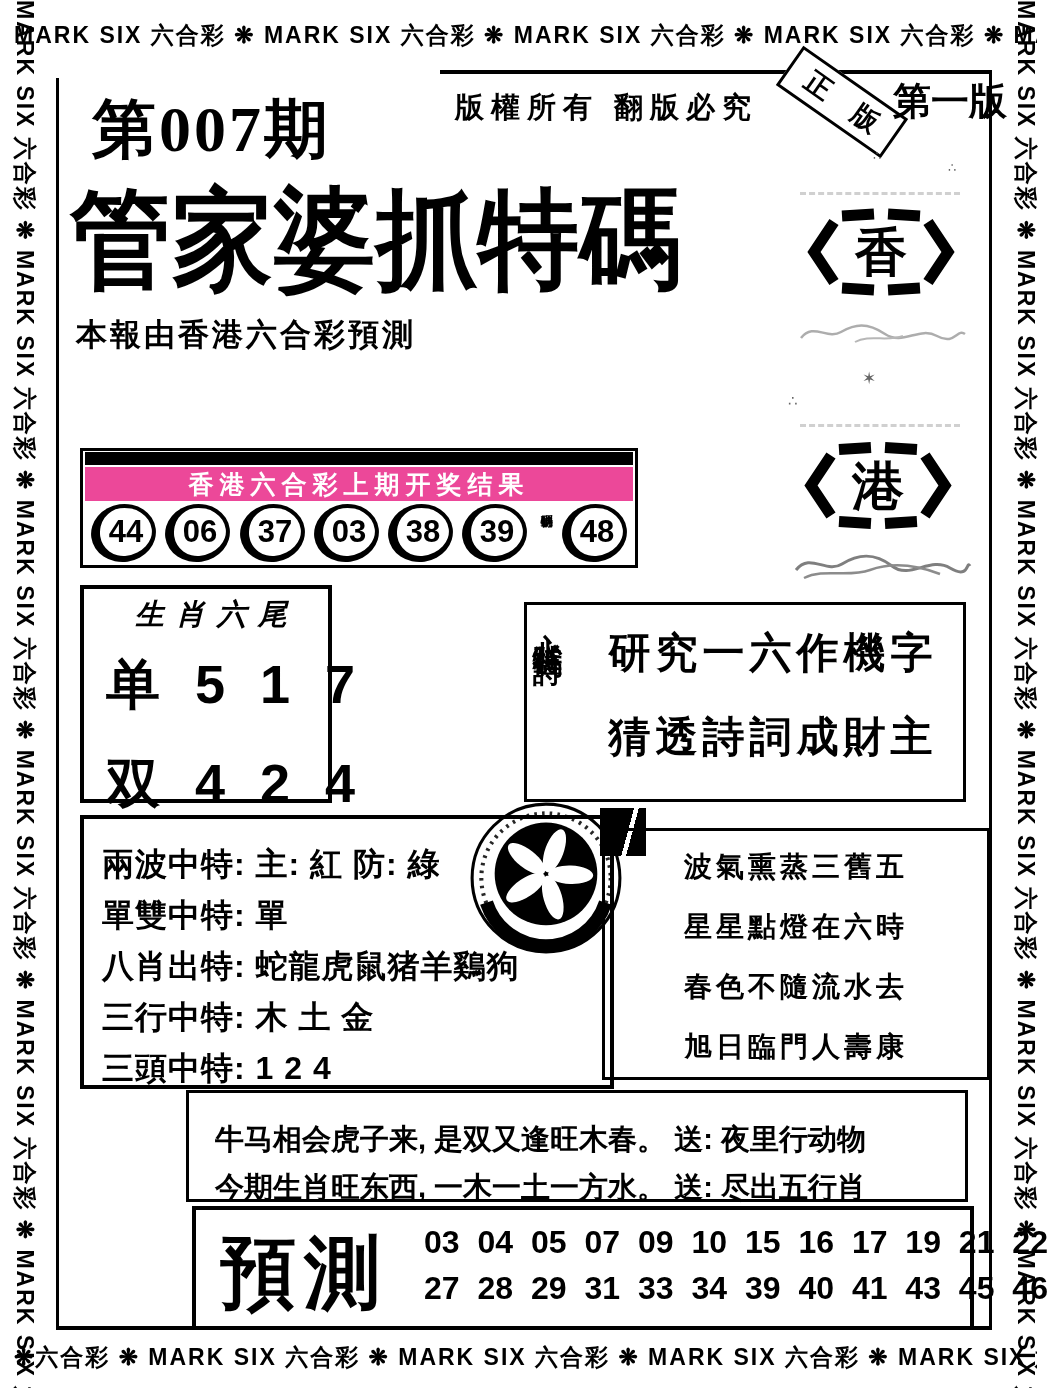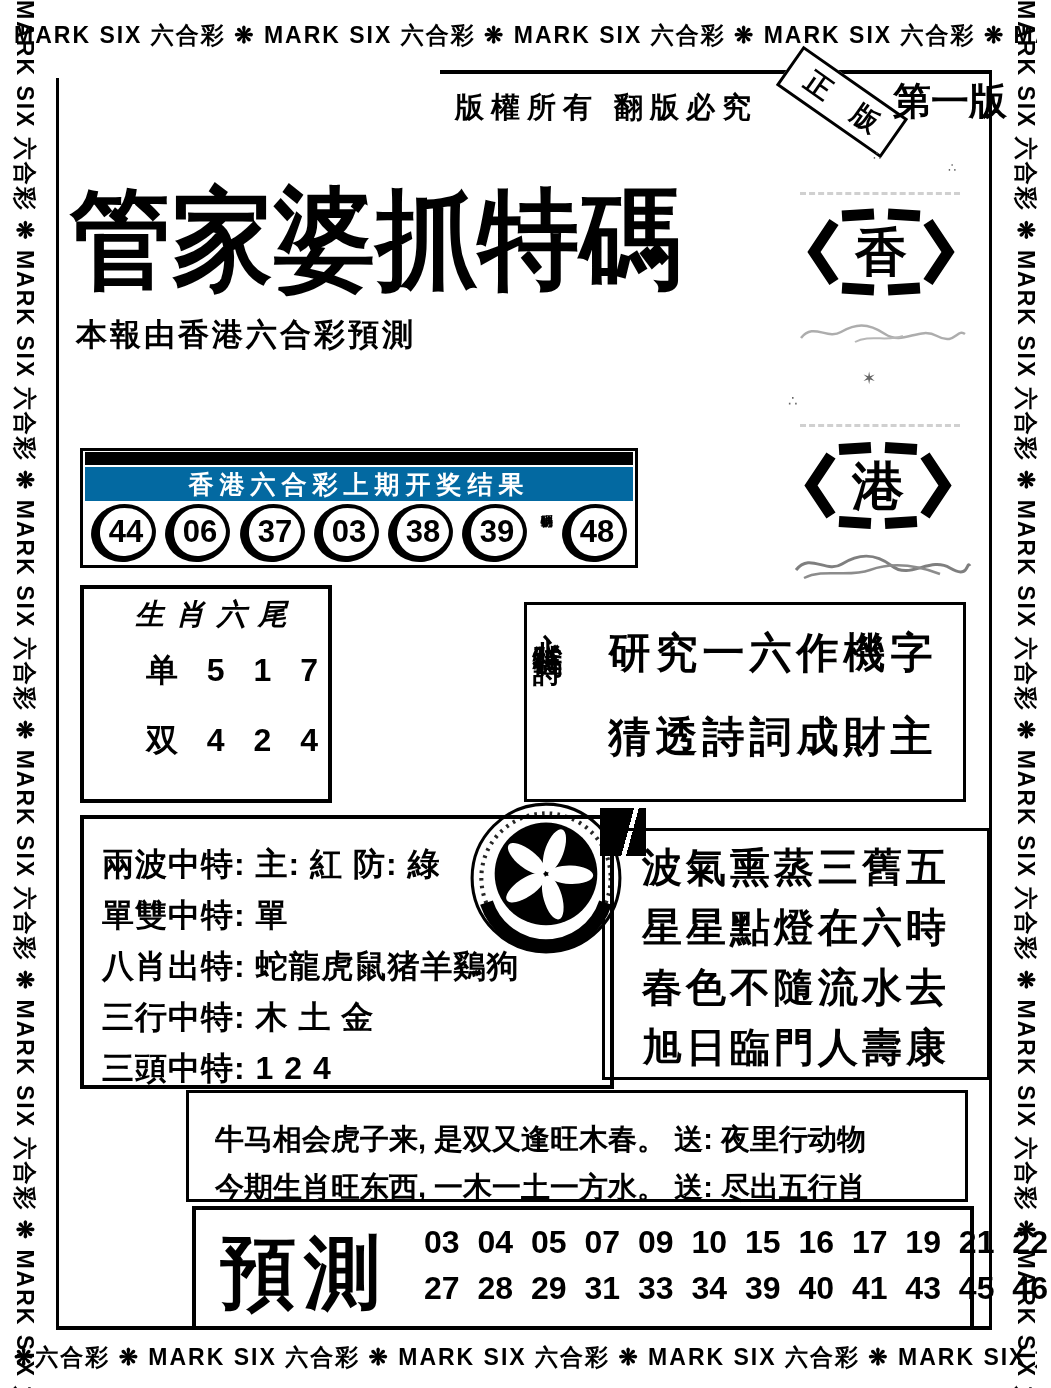--- a/index.html
+++ b/index.html
@@ -24,51 +24,51 @@
   
   #issue{left:92px;top:86px;font-size:64px;font-weight:900;letter-spacing:3px;font-family:"Liberation Serif",serif;}
   #main-title{left:70px;top:168px;width:724px;font-size:101px;font-weight:900;letter-spacing:1px;
      font-family:"Liberation Serif",serif;white-space:nowrap;transform:scaleY(1.08);transform-origin:top left;}
   #subtitle{left:76px;top:314px;font-size:31px;font-weight:900;letter-spacing:3px;}
   #date-box{left:76px;top:384px;width:560px;height:52px;border:3px solid #000;
      display:flex;align-items:center;justify-content:center;font-size:39px;font-weight:900;}
   
   #results-box{left:80px;top:448px;width:552px;height:114px;border:3px solid #000;}
   #results-topbar{margin:1px 2px 2px 2px;height:13px;background:#000;}
-  #results-header{margin:0 2px;height:34px;background:#0369a1;color:#fff;display:flex;align-items:center;
+  #results-header{margin:0 2px;height:34px;background:#ec4899;color:#fff;display:flex;align-items:center;
      justify-content:center;font-size:25px;font-weight:bold;letter-spacing:6px;}
   #results-row{display:flex;align-items:center;justify-content:space-between;padding:3px 8px 0 8px;}
   .ball{width:52px;height:48px;border:4px solid #000;border-left-width:9px;border-bottom-width:6px;
      border-radius:50%;display:flex;align-items:center;justify-content:center;transform:rotate(-8deg);flex:0 0 auto;}
   .ball>span{transform:rotate(8deg);font-size:31px;font-weight:900;}
   #special-label{writing-mode:vertical-rl;text-orientation:upright;font-size:12px;font-weight:bold;
      line-height:1;width:16px;height:56px;letter-spacing:0;}
   
   .heavy-box{border:4px solid #000;}
   #tails-box{left:80px;top:585px;width:222px;height:210px;padding-left:22px;}
   #tails-header{text-align:center;font-size:29px;font-weight:bold;font-style:italic;
      font-family:"Liberation Serif",serif;letter-spacing:12px;padding-top:6px;}
-  .big-row{font-size:32px;font-weight:900;letter-spacing:14px;text-align:right;white-space:nowrap;}
+  .big-row{font-size:54px;font-weight:900;letter-spacing:14px;text-align:left;white-space:nowrap;}
   #tails-box .big-row{letter-spacing:10px;}
   #signs-box{left:314px;top:585px;width:218px;height:210px;}
   #faded-header{display:flex;justify-content:center;gap:18px;padding-top:10px;height:24px;}
   #faded-header i{width:22px;height:20px;border-radius:40%;
      background:radial-gradient(ellipse at 40% 40%,#8a8a8a 0 25%,transparent 65%),
                 radial-gradient(ellipse at 70% 70%,#9a9a9a 0 20%,transparent 60%);
      filter:blur(1px);opacity:.7;}
   #poem-box{left:524px;top:602px;width:436px;height:194px;border:3px solid #000;}
   #poem-side-label{position:absolute;left:6px;top:4px;writing-mode:vertical-rl;text-orientation:upright;
      font-size:29px;font-weight:bold;line-height:1;height:184px;letter-spacing:6px;font-family:"Liberation Serif",serif;}
   .poem-line{position:absolute;left:62px;width:368px;text-align:center;font-size:42px;font-weight:900;letter-spacing:5px;white-space:nowrap;}
   
   #tips-box{left:80px;top:815px;width:526px;height:266px;}
   .tip-row{padding-left:18px;font-size:32px;font-weight:900;line-height:51px;white-space:nowrap;letter-spacing:1px;}
   #tips-box .tip-row:first-child{padding-top:20px;}
   #verse-box{left:602px;top:828px;width:382px;height:246px;border:3px solid #000;}
-  .verse-line{text-align:center;font-size:40px;font-weight:900;letter-spacing:4px;line-height:60px;white-space:nowrap;}
+  .verse-line{text-align:center;font-size:28px;font-weight:900;letter-spacing:4px;line-height:60px;white-space:nowrap;}
   #verse-box .verse-line:first-child{margin-top:6px;}
   #ink-blotch{left:600px;top:808px;width:46px;height:48px;
      background:linear-gradient(105deg,#000 0 58%,#fff 58% 66%,#000 66%);}
   
   #message-box{left:186px;top:1090px;width:776px;height:106px;border:3px solid #000;}
   .msg-line{padding-left:26px;font-size:29px;font-weight:bold;line-height:48px;white-space:nowrap;}
   #message-box .msg-line:first-child{padding-top:22px;}
   #prediction-box{left:192px;top:1206px;width:774px;height:116px;}
   #prediction-label{position:absolute;left:24px;top:10px;font-size:76px;font-weight:900;
      font-family:"Liberation Serif",serif;letter-spacing:8px;transform:scaleY(1.05);transform-origin:top left;}
@@ -94,20 +94,21 @@
   <div class="abs rule" style="left:989px;top:70px;width:3px;height:1258px;"></div>
   <div class="abs rule" style="left:56px;top:1326px;width:936px;height:4px;"></div>
 
   <div id="copyright" class="abs">版權所有 翻版必究</div>
   <div id="genuine-stamp" class="abs">
     <span>正</span>
     <span>版</span>
   </div>
   <div id="edition" class="abs">第一版</div>
 
+  <div id="issue" class="abs">第007期</div>
   <div id="main-title" class="abs">管家婆抓特碼</div>
   <div id="subtitle" class="abs">本報由香港六合彩預測</div>
 
   <div class="abs faint-dash" style="left:800px;top:192px;width:160px;"></div>
   <div class="abs" style="left:806px;top:206px;">
     <svg class="hex-emblem" width="150" height="92" viewBox="0 0 150 92">
       <g stroke="#000" stroke-width="11" fill="none">
         <line x1="36" y1="10" x2="68" y2="8"></line>
           <line x1="82" y1="8" x2="114" y2="10"></line>
         <polyline points="28,16 8,46 28,76"></polyline>

